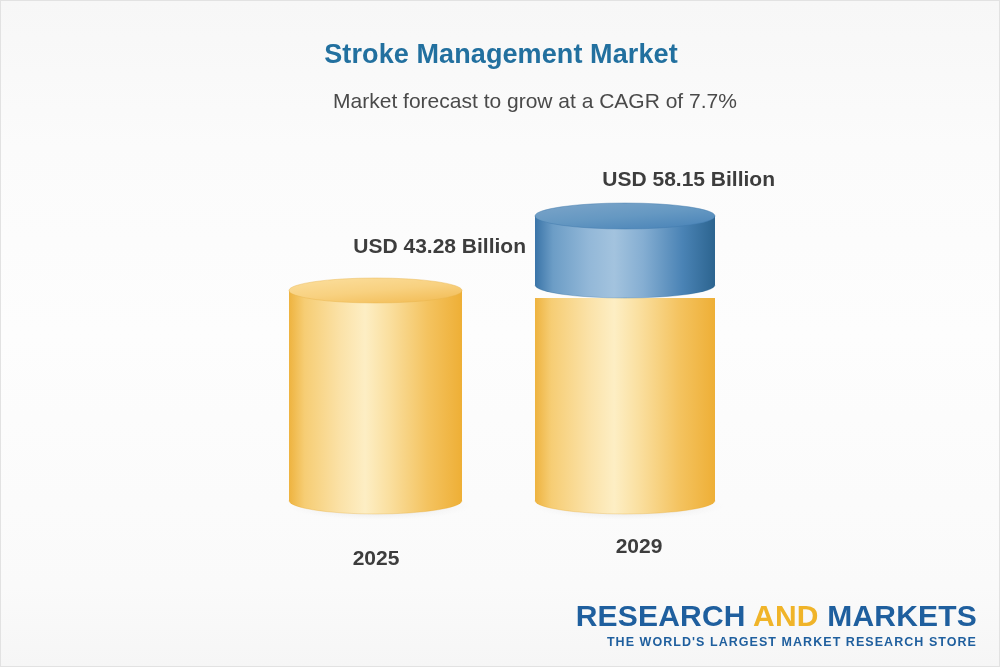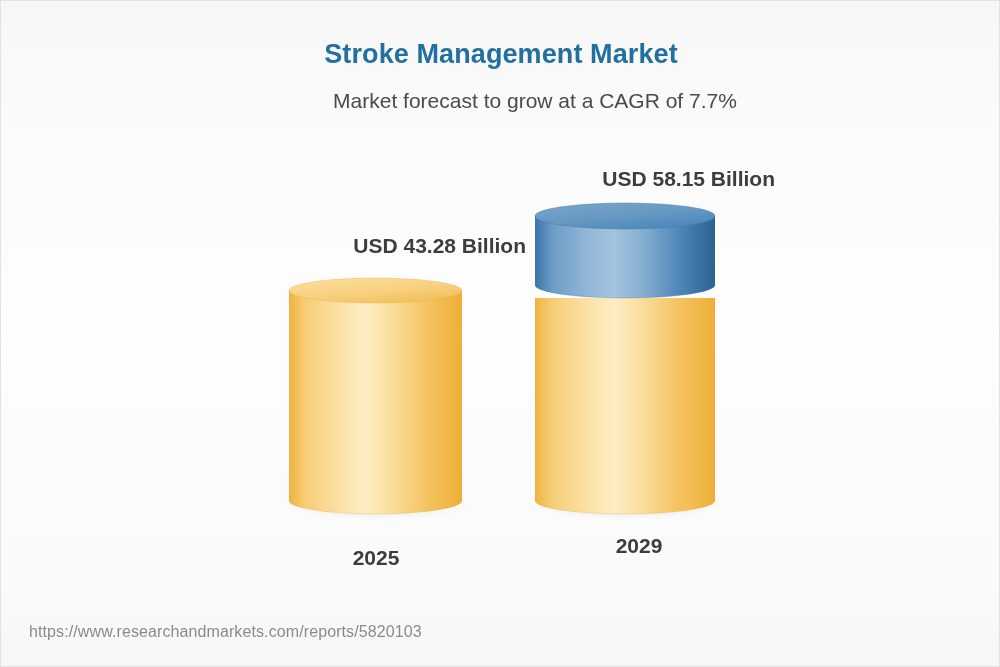--- a/index.html
+++ b/index.html
@@ -210,16 +210,19 @@
       <path d="M0,13 L0,82 A90,13 0 0 0 180,82 L180,13 Z" fill="url(#blueBody)"></path>
       <path d="M0,82 A90,13 0 0 0 180,82" fill="none" stroke="#2f6996" stroke-opacity="0.30" stroke-width="1"></path>
 
       <ellipse cx="90" cy="13" rx="90" ry="13" fill="url(#blueTop)" stroke="#3d77ab" stroke-opacity="0.55" stroke-width="0.8"></ellipse>
     </svg>
 
     <div class="cat-label" style="left:488px; top:533px;">2029</div>
 
   </div>
 
-  <div class="footer-url">https://www.researchandmarkets.com/reports/5820103</div>
-
+
+  <div class="logo">
+    <div class="logo-main"><span>RESEARCH</span> <span class="logo-and">AND</span> <span>MARKETS</span></div>
+    <div class="logo-tagline">THE WORLD'S LARGEST MARKET RESEARCH STORE</div>
+  </div>
 
 </div>
 
 </body></html>

